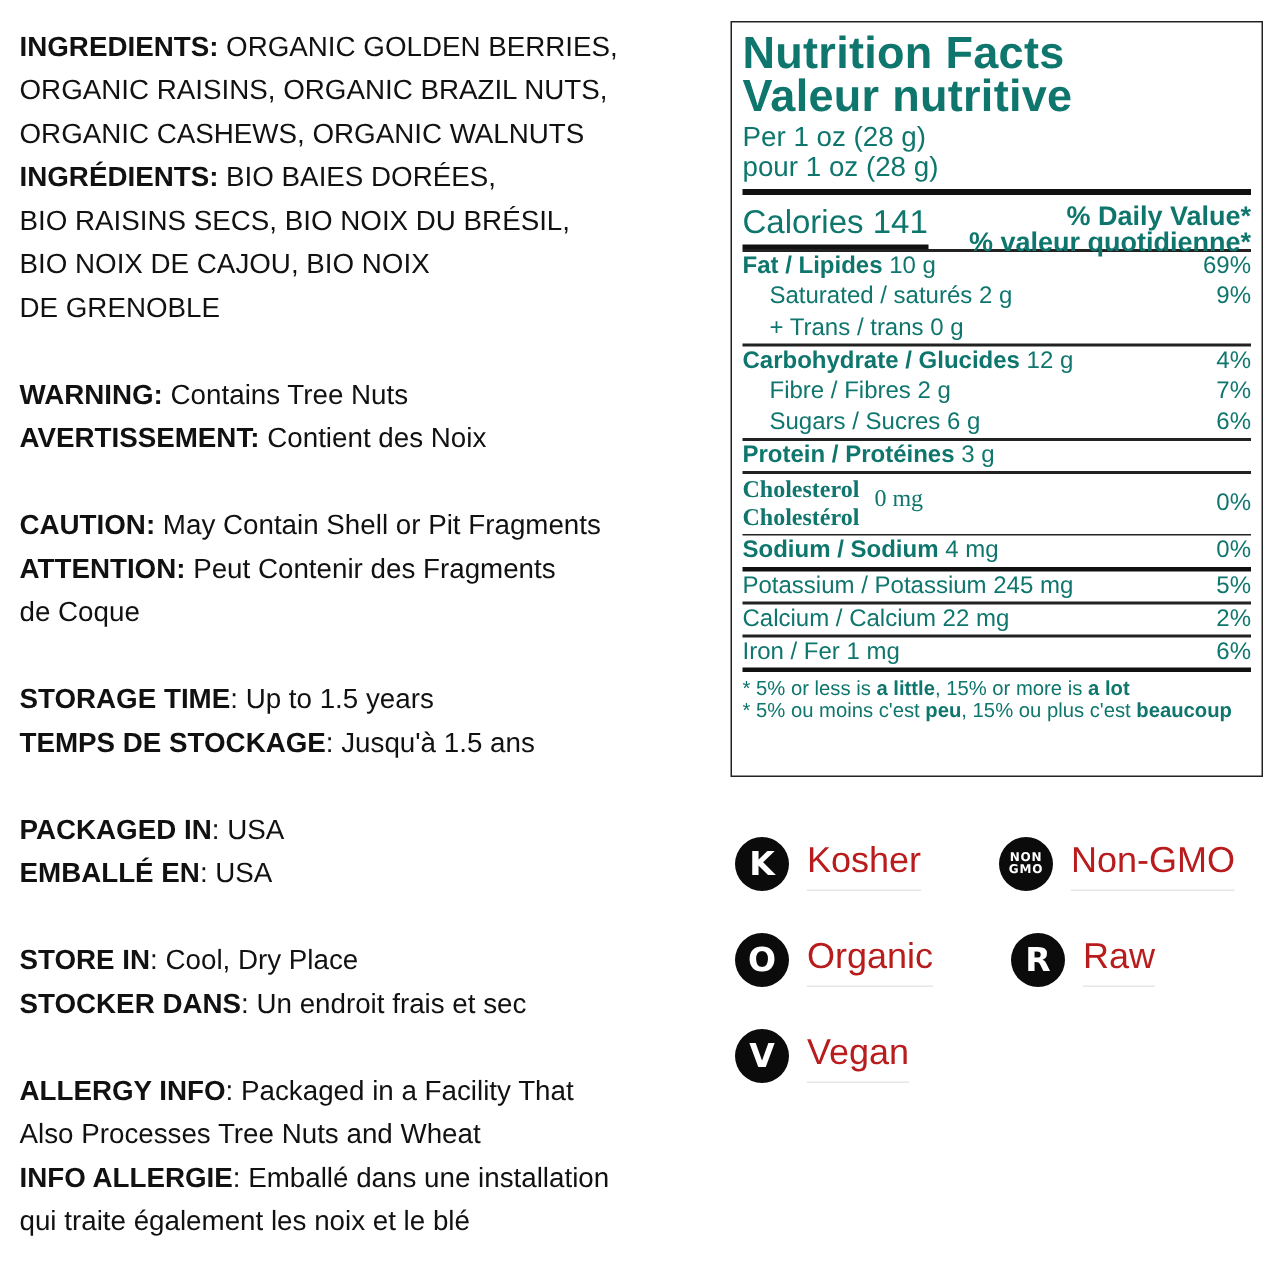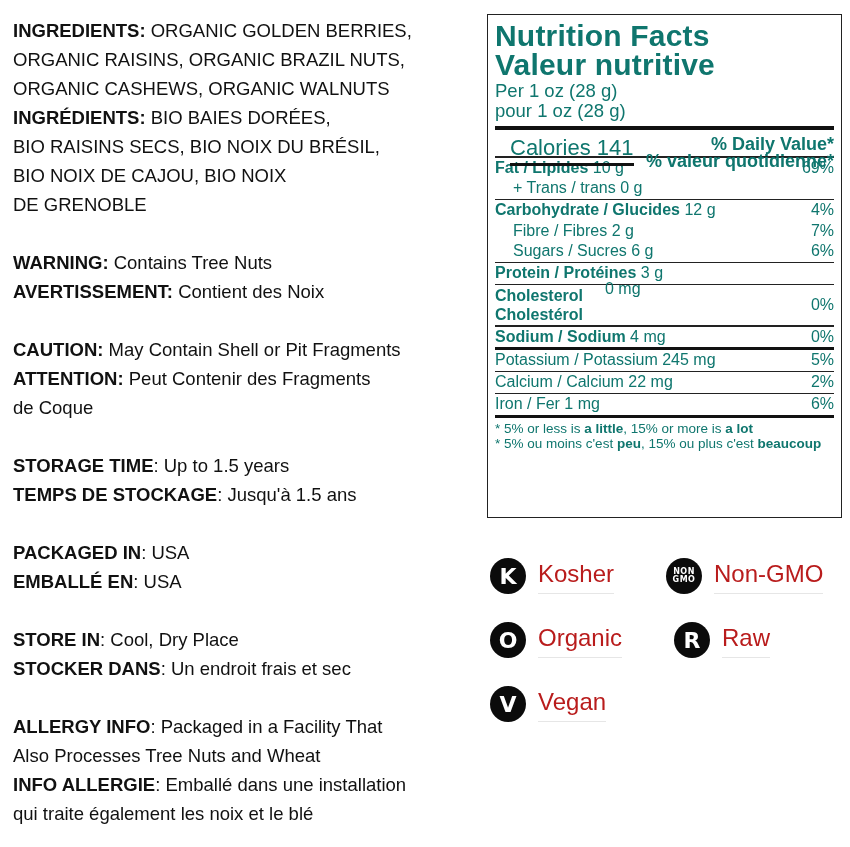--- a/index.html
+++ b/index.html
@@ -23,21 +23,21 @@
     }
     .nf-title {
       font-family: "Liberation Sans", sans-serif; font-weight: bold;
       font-size: 30px; line-height: 29px; letter-spacing: 0.2px;
     }
     .nf-serving { font-size: 18.5px; line-height: 20px; }
     .rule-thick { height: 4px; background: #111; margin-top: 5px; }
     .rule-thin { height: 1.5px; background: #222; }
     .rule-mid { height: 3px; background: #111; }
 
-    .cal-row { position: relative; height: 26px; margin-left: 15px; }
+    .cal-row { position: relative; height: 36px; }
     .cal-label {
       position: absolute; left: 0; top: 5px; font-size: 22px; font-weight: normal;
       line-height: 26px; padding-bottom: 2px; border-bottom: 3px solid #111;
     }
     .dv-head {
       position: absolute; right: 0; top: 6px; text-align: right;
       font-size: 18px; font-weight: bold; line-height: 17px;
     }
 
     .row {
@@ -45,21 +45,21 @@
       font-size: 16px; line-height: 20.5px; gap: 12px;
     }
     .row .label .b { font-weight: bold; }
     .row.indent .label { padding-left: 18px; }
     .row .pct { text-align: right; }
     .row-chol {
       display: flex; justify-content: space-between; align-items: center;
       font-size: 16px; padding: 1px 0;
     }
     .chol-names { font-weight: bold; line-height: 19px; }
-    .chol-left { display: flex; gap: 22px; }
+    .chol-left { display: flex; align-items: center; gap: 10px; font-family: Liberation Serif, serif; }
 
     .foot { font-size: 13.5px; line-height: 15px; padding-top: 3px; }
     .foot .b { font-weight: bold; }
     .foot-fr { text-align: justify; text-align-last: left; }
 
     
     .badges { position: absolute; left: 490px; top: 558px; width: 360px; height: 180px; }
     .badge { position: absolute; display: flex; align-items: center; }
     .badge-icon {
       width: 36px; height: 36px; border-radius: 50%; background: #0b0b0b;
@@ -145,20 +145,24 @@
       <div>% valeur quotidienne*</div>
     </div>
   </div>
   <div class="rule-thin"></div>
 
   <div class="row">
     <span class="label"><span class="b">Fat / Lipides</span><span> 10 g</span></span>
     <span class="pct">69%</span>
   </div>
   <div class="row indent">
+    <span class="label">Saturated / saturés 2 g</span>
+    <span class="pct">9%</span>
+  </div>
+  <div class="row indent">
     <span class="label">+ Trans / trans 0 g</span>
     <span class="pct"></span>
   </div>
   <div class="rule-thin"></div>
 
   <div class="row">
     <span class="label"><span class="b">Carbohydrate / Glucides</span><span> 12 g</span></span>
     <span class="pct">4%</span>
   </div>
   <div class="row indent">

